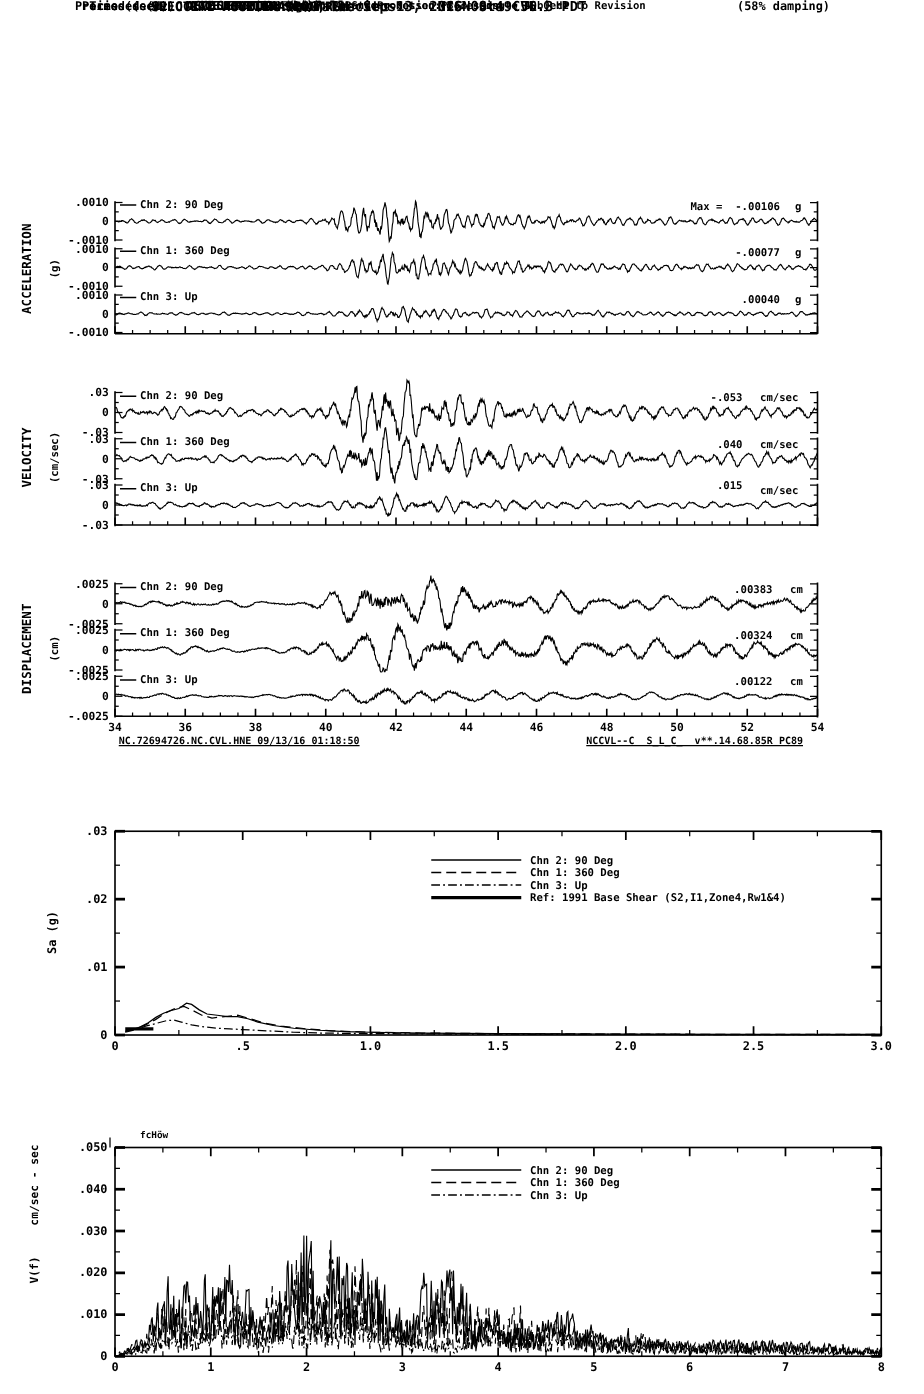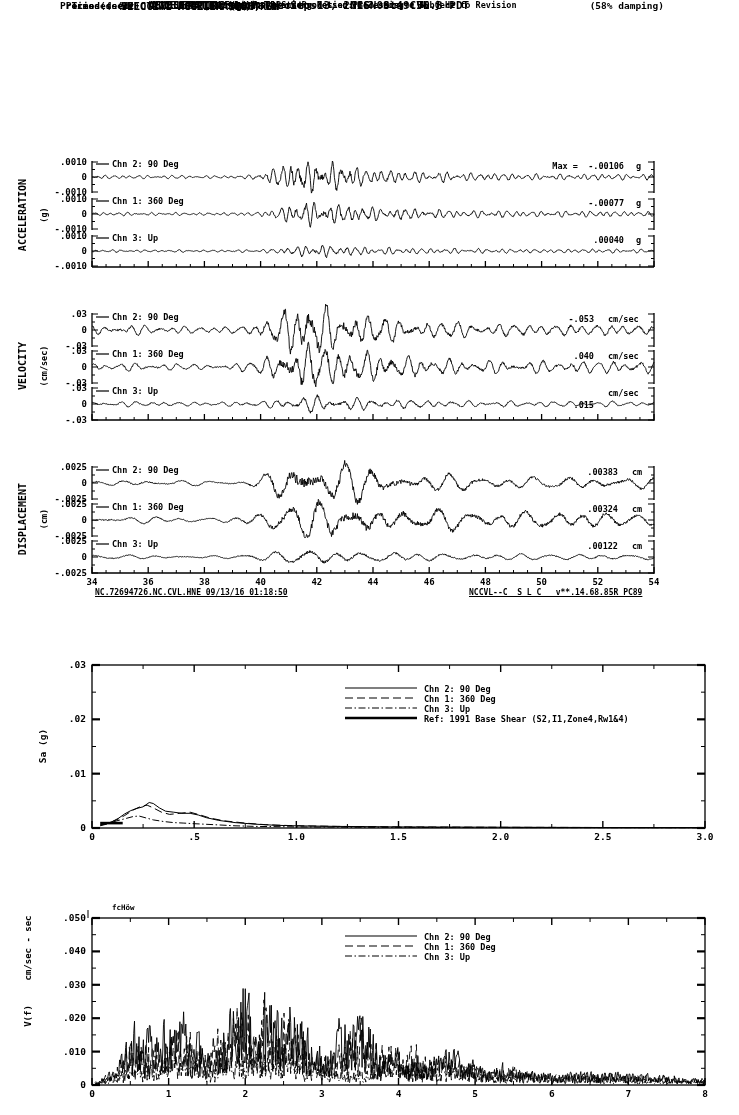--- a/index.html
+++ b/index.html
@@ -485,21 +485,21 @@
   <div class="rx f85" style="left:540px;top:161px;width:84px">Max =  -.00106</div>
   <div class="abs f85" style="left:636px;top:161px">g</div>
   <div class="rx f85" style="left:540px;top:198px;width:84px">-.00077</div>
   <div class="abs f85" style="left:636px;top:198px">g</div>
   <div class="rx f85" style="left:540px;top:235px;width:84px">.00040</div>
   <div class="abs f85" style="left:636px;top:235px">g</div>
   <div class="rx f85" style="left:520px;top:314px;width:74px">-.053</div>
   <div class="abs f85" style="left:608px;top:314px">cm/sec</div>
   <div class="rx f85" style="left:520px;top:351px;width:74px">.040</div>
   <div class="abs f85" style="left:608px;top:351px">cm/sec</div>
-  <div class="rx f85" style="left:520px;top:400px;width:74px">.015</div>
+  <div class="rx f85" style="left:520px;top:384px;width:74px">.015</div>
   <div class="abs f85" style="left:608px;top:388px">cm/sec</div>
   <div class="rx f85" style="left:540px;top:467px;width:78px">.00383</div>
   <div class="abs f85" style="left:632px;top:467px">cm</div>
   <div class="rx f85" style="left:540px;top:504px;width:78px">.00324</div>
   <div class="abs f85" style="left:632px;top:504px">cm</div>
   <div class="rx f85" style="left:540px;top:541px;width:78px">.00122</div>
   <div class="abs f85" style="left:632px;top:541px">cm</div>
 
   <div class="abs f8" style="left:95px;top:588px">NC.72694726.NC.CVL.HNE 09/13/16 01:18:50</div>
   <div class="cx f95" style="left:260;top:586;width:200px">Time (sec)</div>

